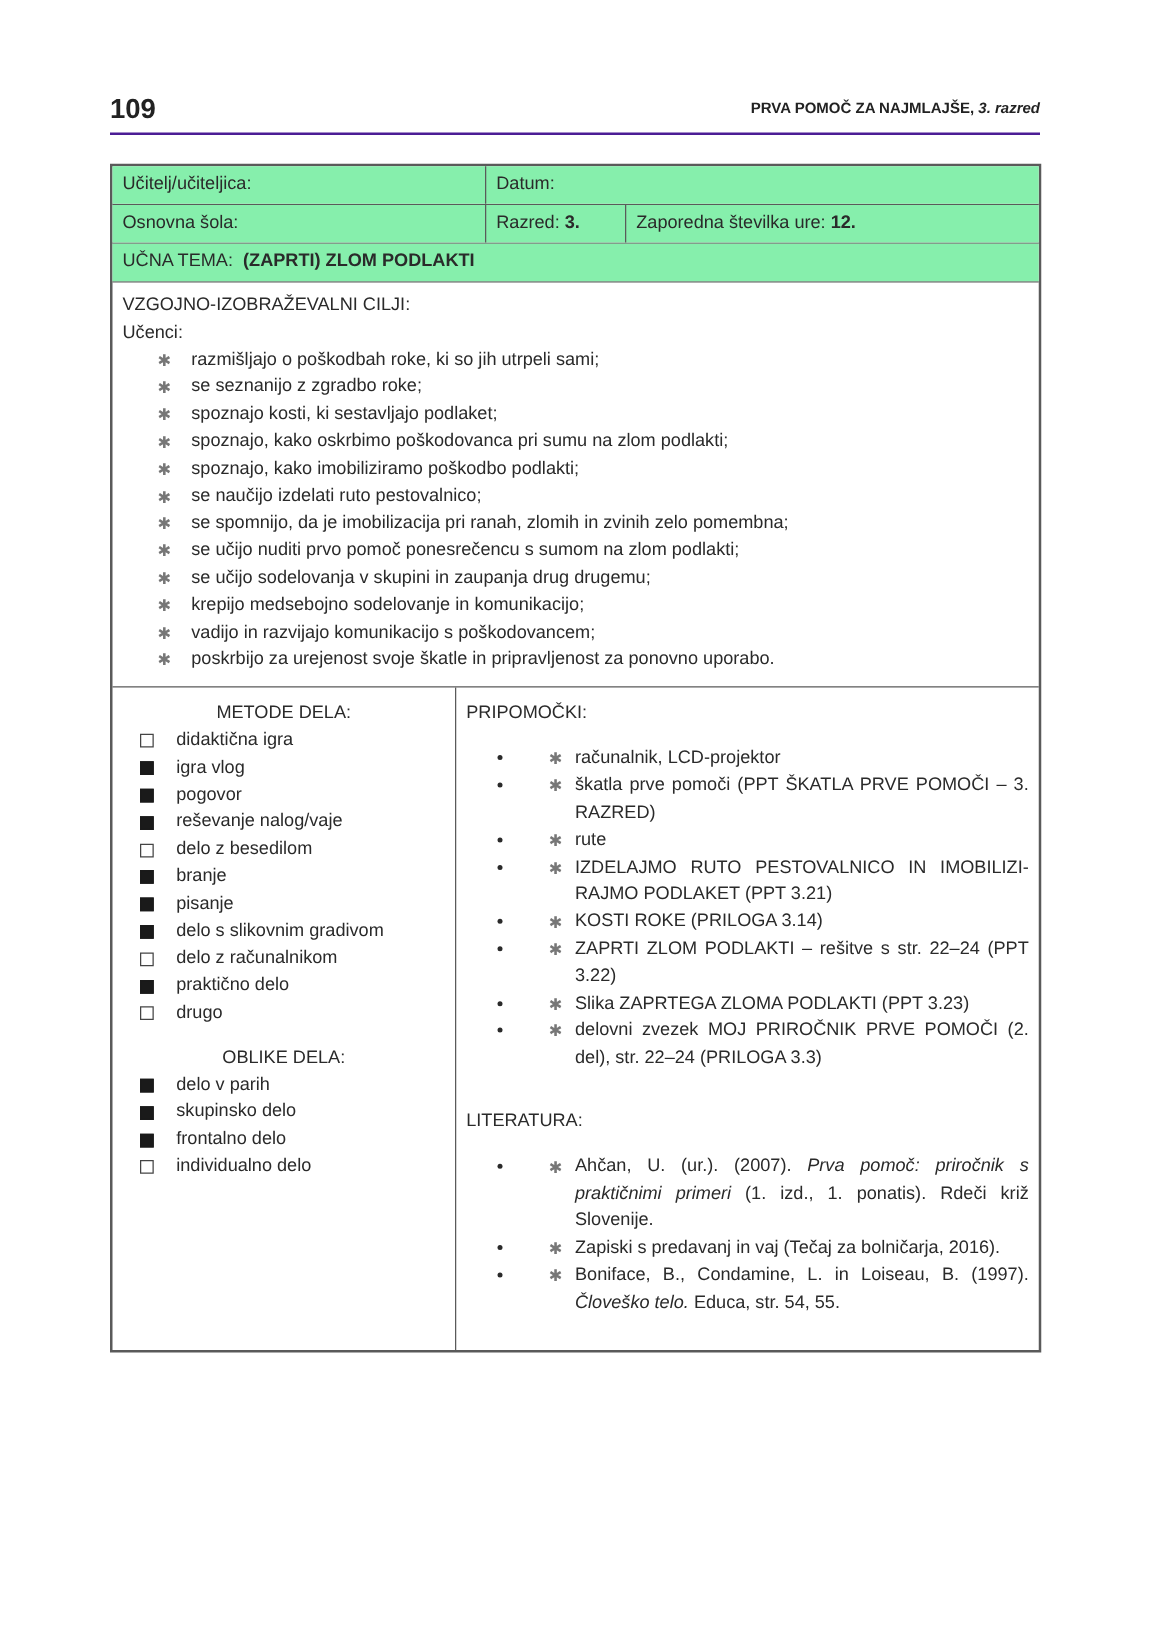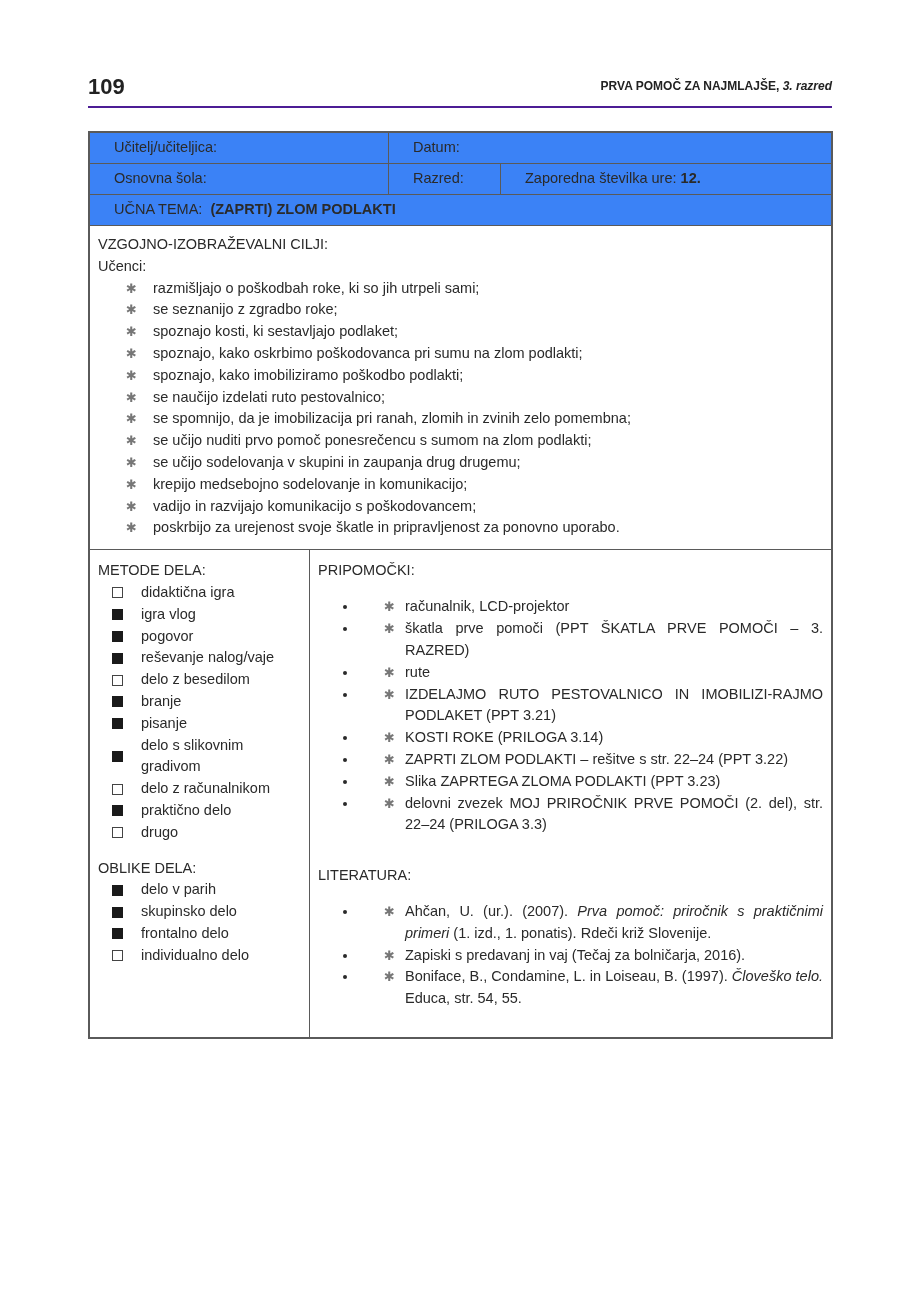--- a/index.html
+++ b/index.html
@@ -20,38 +20,38 @@
   }
   .running-title .it { font-style: italic; }
 
   .sheet {
     position: absolute; left: 88px; top: 131px; width: 741px;
     border: 2px solid #5a5a5a; box-sizing: content-box;
     font-size: 14.5px;
   }
   .row { display: flex; border-bottom: 1.5px solid #5a5a5a; }
   .row:last-child { border-bottom: none; }
-  .cell { box-sizing: border-box; padding: 0 24px; line-height: 28px; height: 30px; background: #3b82f6; }
+  .cell { box-sizing: border-box; padding: 0 8px; line-height: 28px; height: 30px; background: #86efac; }
   .cell + .cell { border-left: 1.5px solid #5a5a5a; }
   .c1 { width: 298px; }
   .c2a { width: 443px; }
   .c2b { width: 112px; }
   .c3 { flex: 1; }
   b { font-weight: bold; }
   .topic { width: 100%; }
 
   .goals { padding: 8px 8px 10px 8px; line-height: 21.8px; }
   .goals ul, .box ul { list-style: none; margin: 0; padding: 0; }
   .goals li { position: relative; padding-left: 55px; }
   .star {
     position: absolute; left: 28px; top: 0; color: #777; font-size: 13px;
   }
 
   .bottom { display: flex; }
-  .left-col { width: 220px; box-sizing: border-box; padding: 10px 8px 12px 8px; border-right: 1.5px solid #5a5a5a; line-height: 21.8px; }
+  .left-col { width: 275px; box-sizing: border-box; padding: 10px 8px 12px 8px; border-right: 1.5px solid #5a5a5a; line-height: 21.8px; text-align: center; }
   .right-col { flex: 1; box-sizing: border-box; padding: 10px 8px 12px 8px; line-height: 21.8px; }
   .chk-item { display: flex; align-items: center; padding-left: 14px; }
   .box-icon { width: 11px; height: 11px; box-sizing: border-box; border: 1.3px solid #444; margin-right: 18px; flex-shrink: 0; }
   .box-icon.on { background: #1a1a1a; border-color: #1a1a1a; }
   .gap { height: 14px; }
   .right-col li { position: relative; padding-left: 47px; text-align: justify; }
   .right-col .star { left: 26px; }
   .it { font-style: italic; }
 </style>
 </head>

